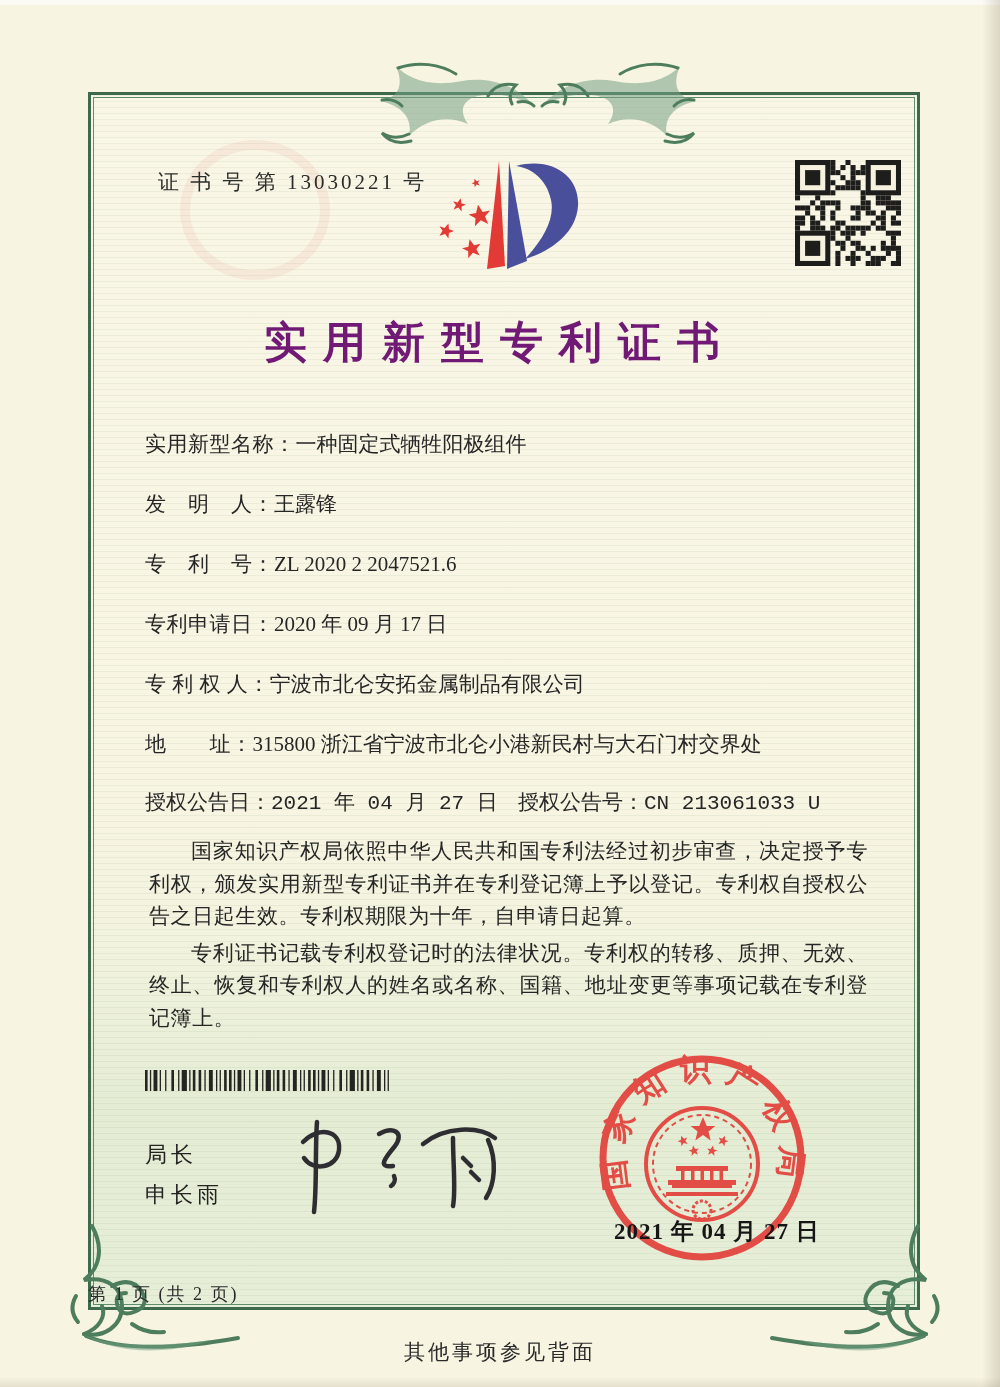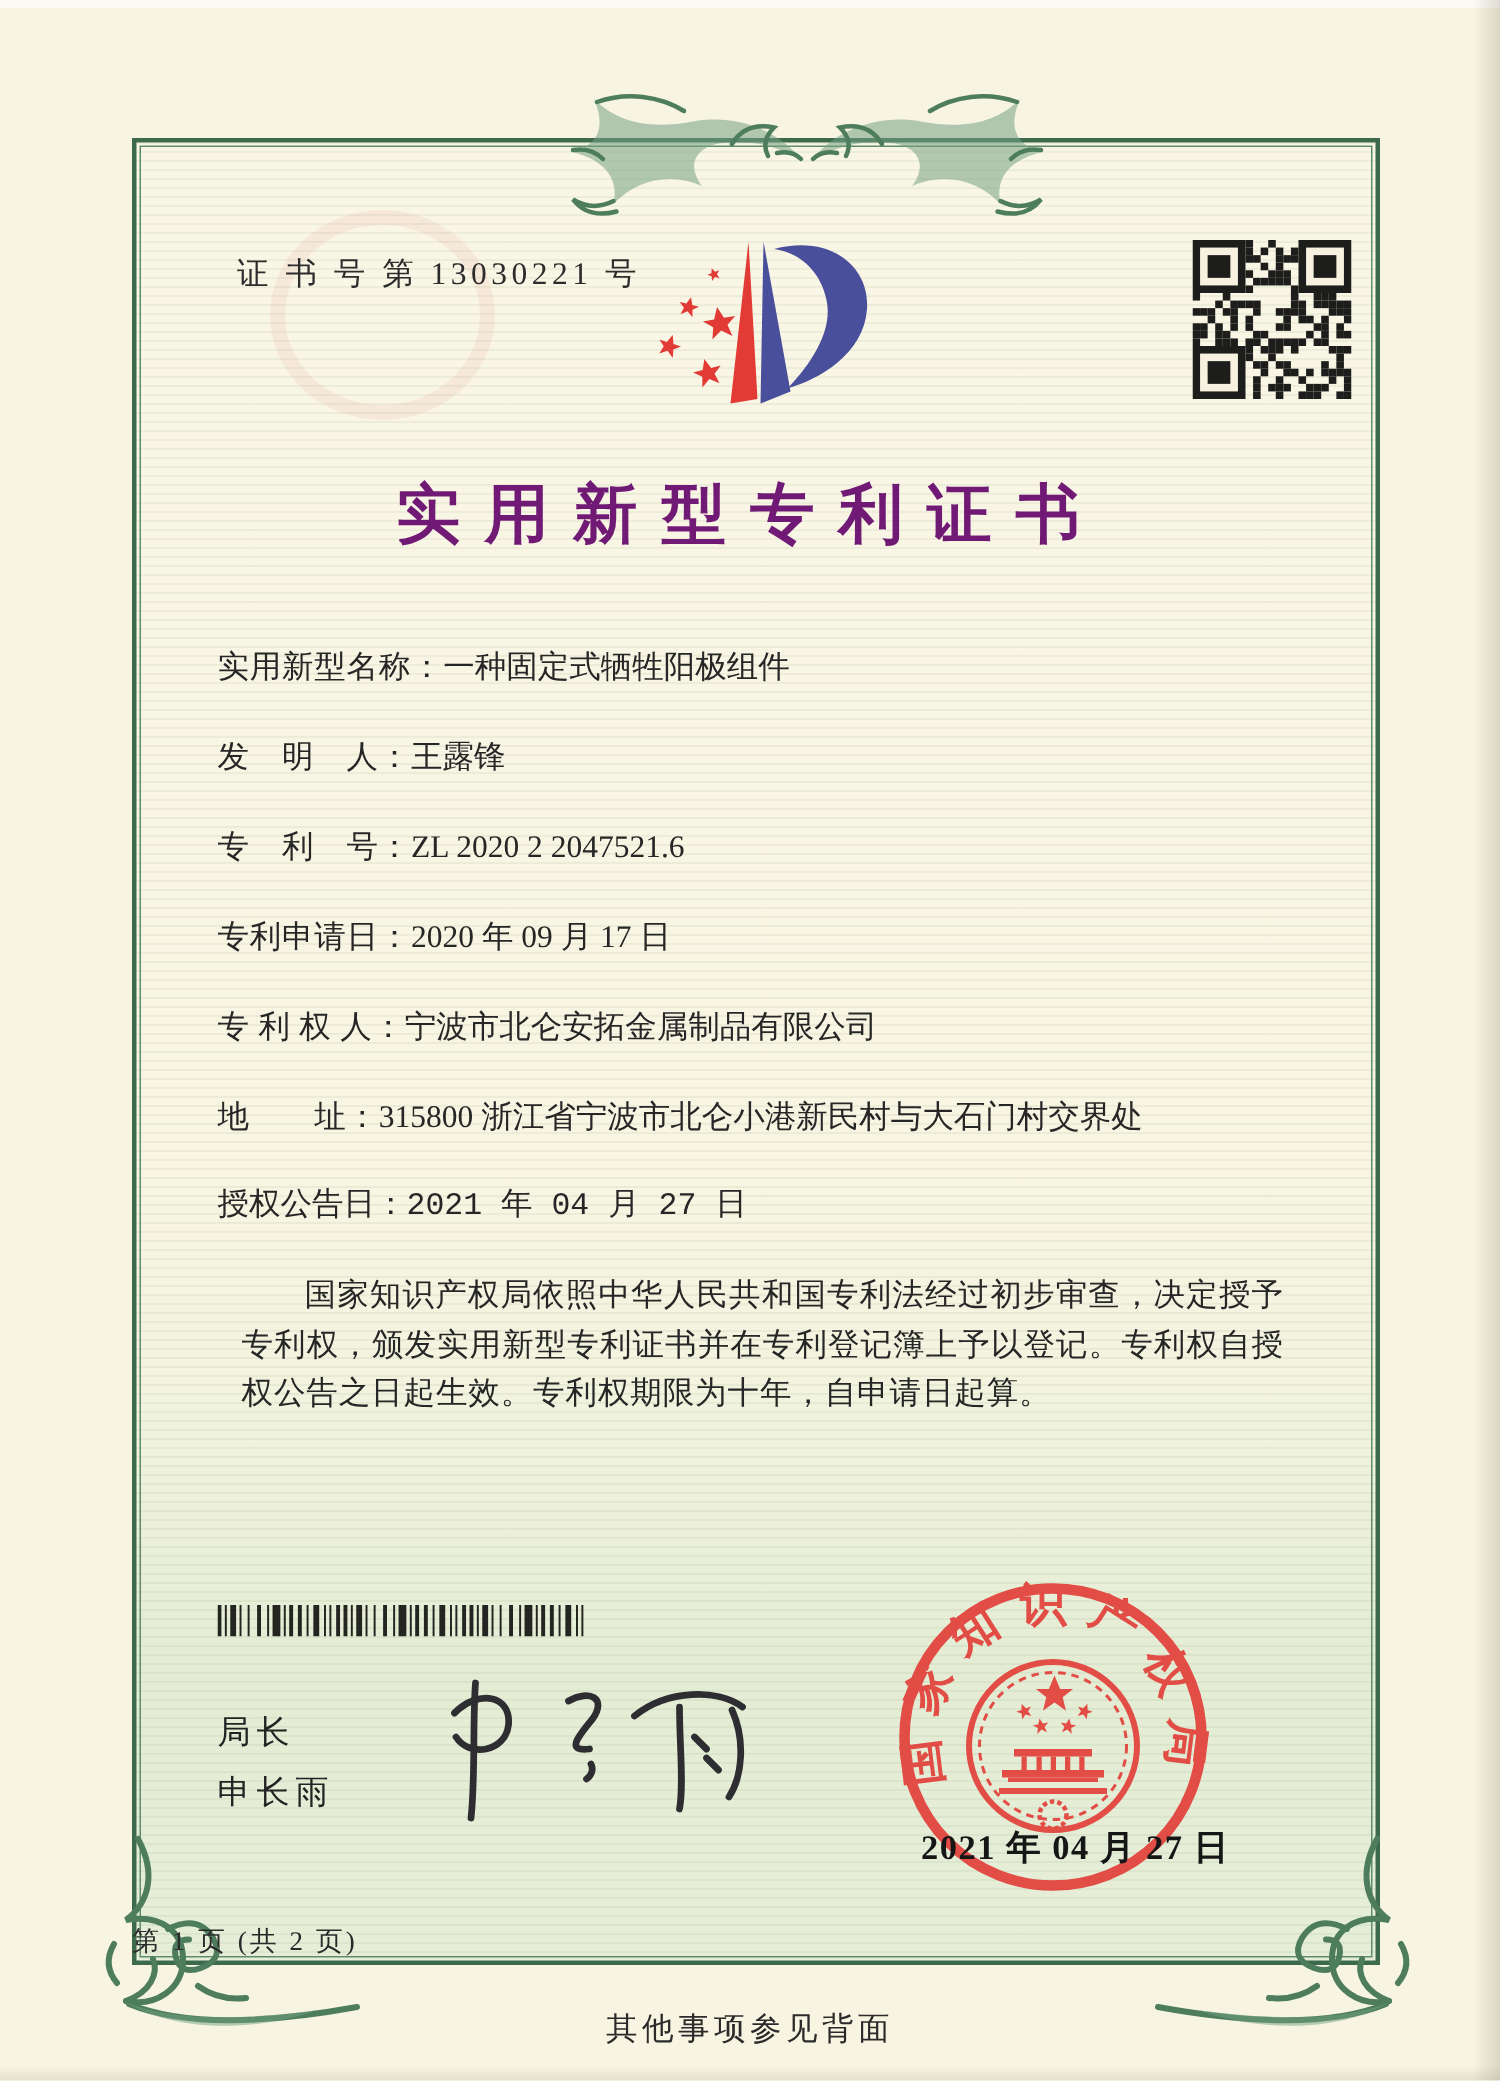--- a/index.html
+++ b/index.html
@@ -41,21 +41,21 @@
   .doc-title{position:absolute;left:0;top:314px;width:1000px;text-align:center;
     font-size:43px;font-weight:700;letter-spacing:16px;color:#701a75;}
 
   .field-row{position:absolute;left:145px;font-size:21px;white-space:nowrap;color:#262626;}
   .field-row .lbl{letter-spacing:0.5px;}
   .grant-row{display:flex;font-family:Liberation Mono, monospace;}
   .grant-row .pair1{width:373px;}
 
   .body-text{position:absolute;left:145px;top:831px;width:727px;font-size:21px;
     line-height:32.5px;text-align:justify;color:#262626;letter-spacing:0.6px;}
-  .body-text p{margin:16px;text-indent:2em;}
+  .body-text p{margin:4px;text-indent:2em;}
 
   .barcode{position:absolute;left:145px;top:1070px;width:250px;height:21px;}
 
   .sig-title{position:absolute;left:145px;top:1140px;font-size:22px;letter-spacing:4px;color:#232323;}
   .sig-name{position:absolute;left:145px;top:1180px;font-size:22px;letter-spacing:4px;color:#232323;}
   .sig-image{position:absolute;left:295px;top:1108px;width:215px;height:115px;}
 
   .seal{position:absolute;left:594px;top:1048px;width:216px;height:218px;opacity:0.93;}
   .seal-date{position:absolute;left:614px;top:1216px;font-size:23px;font-weight:700;
     letter-spacing:1px;color:#161616;}
@@ -304,24 +304,26 @@
   <span class="lbl">专利申请日：</span><span class="val">2020 年 09 月 17 日</span>
 </div>
 <div class="field-row" style="top:670px">
   <span class="lbl">专 利 权 人：</span><span class="val">宁波市北仑安拓金属制品有限公司</span>
 </div>
 <div class="field-row" style="top:730px">
   <span class="lbl">地　　址：</span><span class="val">315800 浙江省宁波市北仑小港新民村与大石门村交界处</span>
 </div>
 <div class="field-row grant-row" style="top:788px">
   <span class="pair1"><span>授权公告日：</span><span>2021 年 04 月 27 日</span></span>
+  <span class="pair2"><span>授权公告号：</span><span>CN 213061033 U</span></span>
 </div>
 
 <div class="body-text">
   <p>国家知识产权局依照中华人民共和国专利法经过初步审查，决定授予专利权，颁发实用新型专利证书并在专利登记簿上予以登记。专利权自授权公告之日起生效。专利权期限为十年，自申请日起算。</p>
+  <p>专利证书记载专利权登记时的法律状况。专利权的转移、质押、无效、终止、恢复和专利权人的姓名或名称、国籍、地址变更等事项记载在专利登记簿上。</p>
 </div>
 
 <svg class="barcode" id="barcode" viewBox="0 0 250 21">
     <rect x="0" y="0" width="2.6" height="21" fill="#242420"></rect>
     <rect x="4.9" y="0" width="1.3" height="21" fill="#242420"></rect>
     <rect x="8.5" y="0" width="3.9000000000000004" height="21" fill="#242420"></rect>
     <rect x="14.700000000000001" y="0" width="1.3" height="21" fill="#242420"></rect>
     <rect x="20.1" y="0" width="1.3" height="21" fill="#242420"></rect>
     <rect x="26.400000000000002" y="0" width="2.6" height="21" fill="#242420"></rect>
     <rect x="33.1" y="0" width="1.3" height="21" fill="#242420"></rect>

